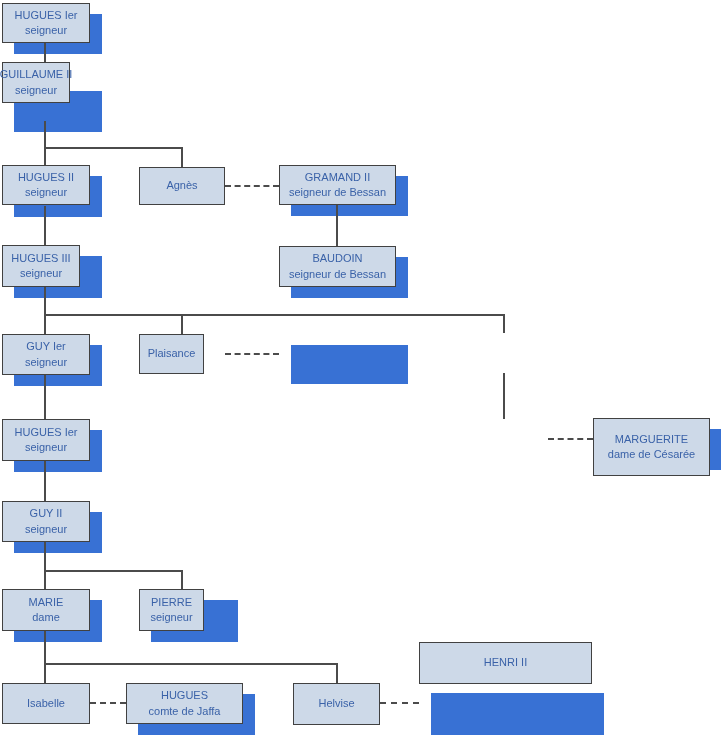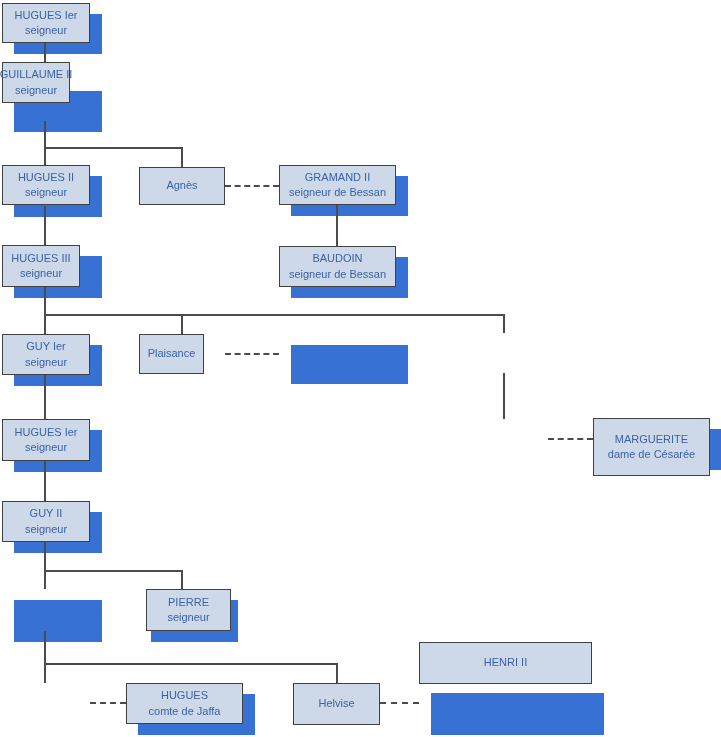--- a/index.html
+++ b/index.html
@@ -115,23 +115,30 @@
     <span class="sub">seigneur</span>
   </div>
   <div class="node" style="left:593px;top:418px;width:117px;height:58px">
     <span class="nm">MARGUERITE</span>
     <span class="sub">dame de Césarée</span>
   </div>
   <div class="node" style="left:2px;top:501px;width:88px;height:41px">
     <span class="nm">GUY II</span>
     <span class="sub">seigneur</span>
   </div>
-  <div class="node" style="left:146px;top:589px;width:85px;height:42px">
+  <div class="node" style="left:2px;top:589px;width:88px;height:42px">
+    <span class="nm">MARIE</span>
+    <span class="sub">dame</span>
+  </div>
+  <div class="node" style="left:139px;top:589px;width:65px;height:42px">
     <span class="nm">PIERRE</span>
     <span class="sub">seigneur</span>
+  </div>
+  <div class="node" style="left:2px;top:683px;width:88px;height:41px">
+    <span class="nm">Isabelle</span>
   </div>
   <div class="node" style="left:293px;top:683px;width:87px;height:42px">
     <span class="nm">Helvise</span>
   </div>
   <div class="node" style="left:126px;top:683px;width:117px;height:41px">
     <span class="nm">HUGUES</span>
     <span class="sub">comte de Jaffa</span>
   </div>
   <div class="node" style="left:419px;top:642px;width:173px;height:42px">
     <span class="nm">HENRI II</span>

